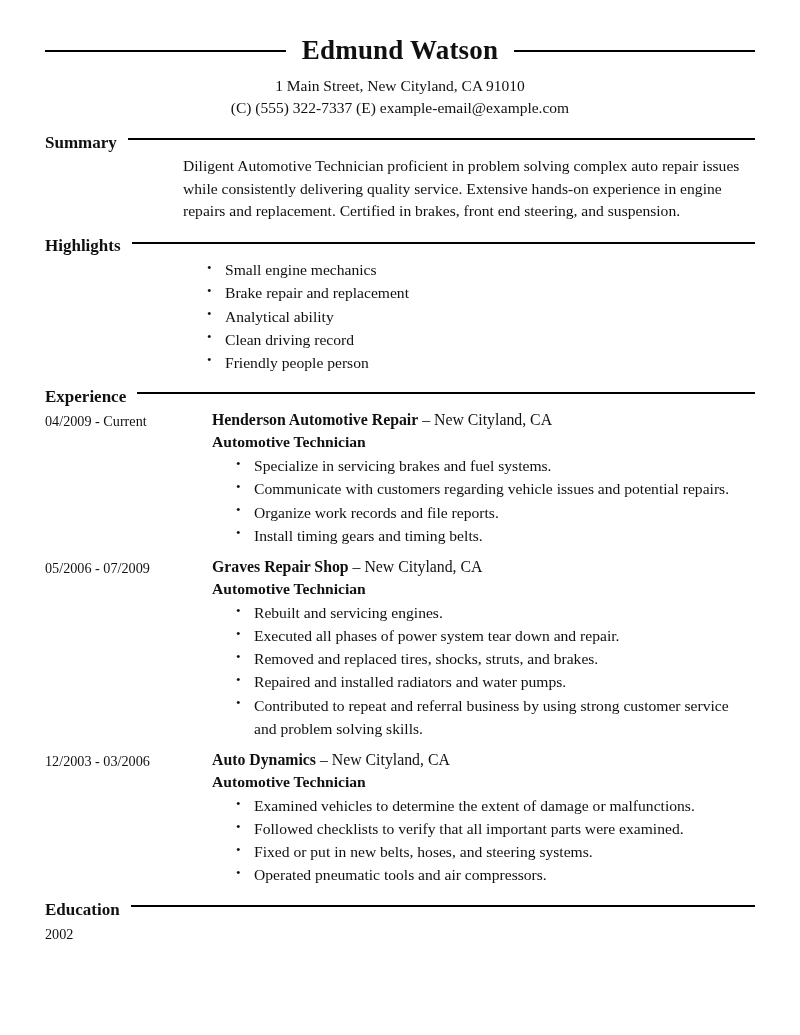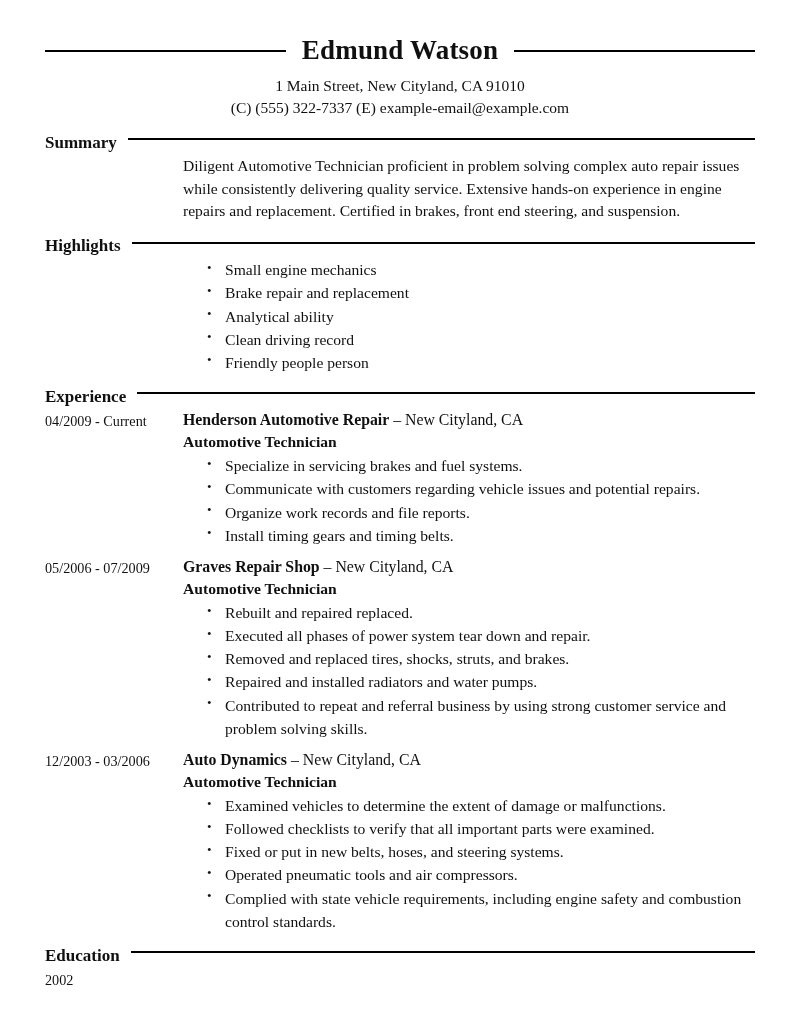--- a/index.html
+++ b/index.html
@@ -129,20 +129,21 @@
   .job-dates {
     width: 138px;
     flex: 0 0 138px;
     font-size: 14.2px;
     line-height: 1.5;
     padding-top: 2px;
     white-space: nowrap;
   }
   .job-main {
     flex: 1 1 auto;
+    margin-left: 29px;
   }
   .job-company {
     font-size: 15.8px;
     line-height: 1.42;
   }
   .job-company .company {
     font-weight: bold;
   }
   .job-company .sep {
     font-weight: normal;
@@ -256,42 +257,41 @@
       </div>
 
       <div class="job">
         <div class="job-dates">05/2006 - 07/2009</div>
         <div class="job-main">
           <div class="job-company">
             <span class="company">Graves Repair Shop</span><span class="sep"> – </span><span class="location">New Cityland, CA</span>
           </div>
           <div class="job-title">Automotive Technician</div>
           <ul class="bullets">
-            <li>Rebuilt and repaired replaced.</li>
+            <li>Rebuilt and servicing engines.</li>
             <li>Executed all phases of power system tear down and repair.</li>
             <li>Removed and replaced tires, shocks, struts, and brakes.</li>
             <li>Repaired and installed radiators and water pumps.</li>
             <li>Contributed to repeat and referral business by using strong customer service and problem solving skills.</li>
           </ul>
         </div>
       </div>
 
       <div class="job">
         <div class="job-dates">12/2003 - 03/2006</div>
         <div class="job-main">
           <div class="job-company">
             <span class="company">Auto Dynamics</span><span class="sep"> – </span><span class="location">New Cityland, CA</span>
           </div>
           <div class="job-title">Automotive Technician</div>
           <ul class="bullets">
             <li>Examined vehicles to determine the extent of damage or malfunctions.</li>
             <li>Followed checklists to verify that all important parts were examined.</li>
             <li>Fixed or put in new belts, hoses, and steering systems.</li>
             <li>Operated pneumatic tools and air compressors.</li>
-            <li>Complied with state vehicle requirements, including engine safety and combustion control standards.</li>
           </ul>
         </div>
       </div>
 
     </div>
   </div>
 
   <div class="section">
     <div class="section-head">
       <div class="section-title">Education</div>

